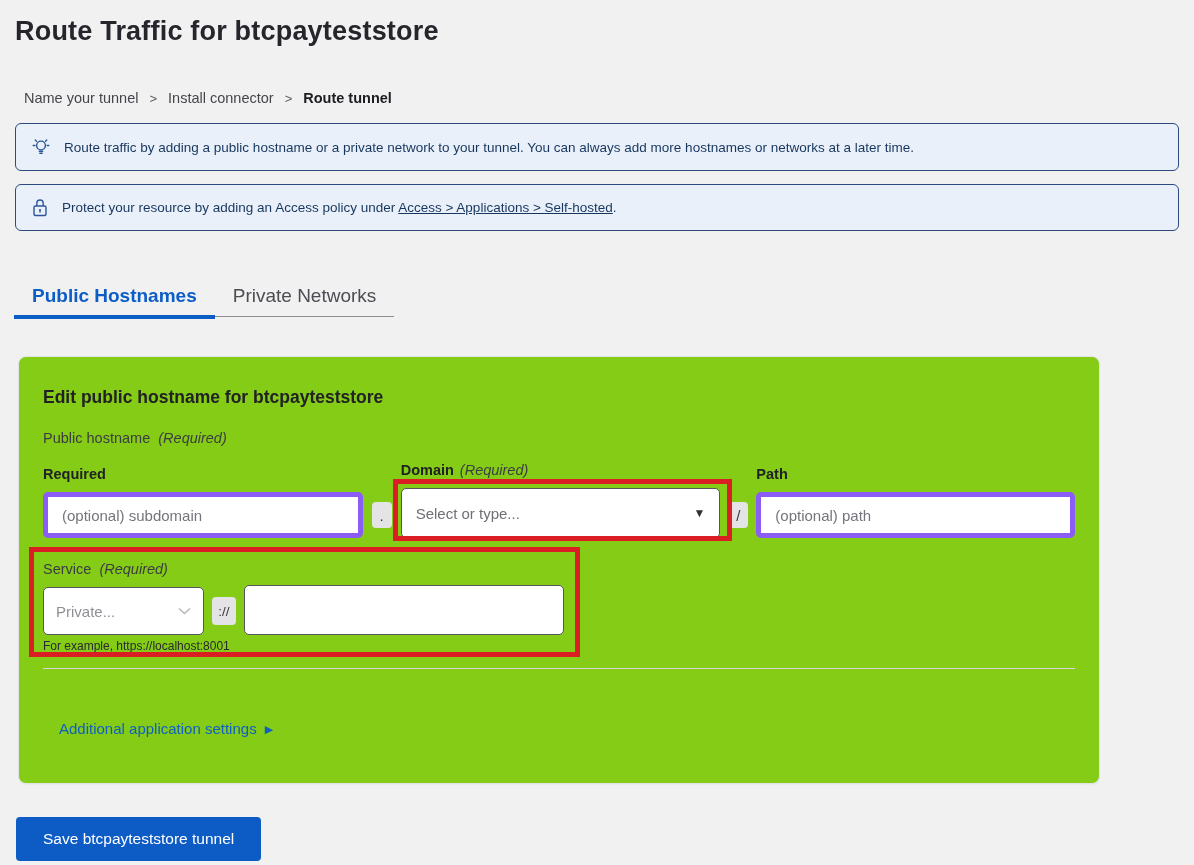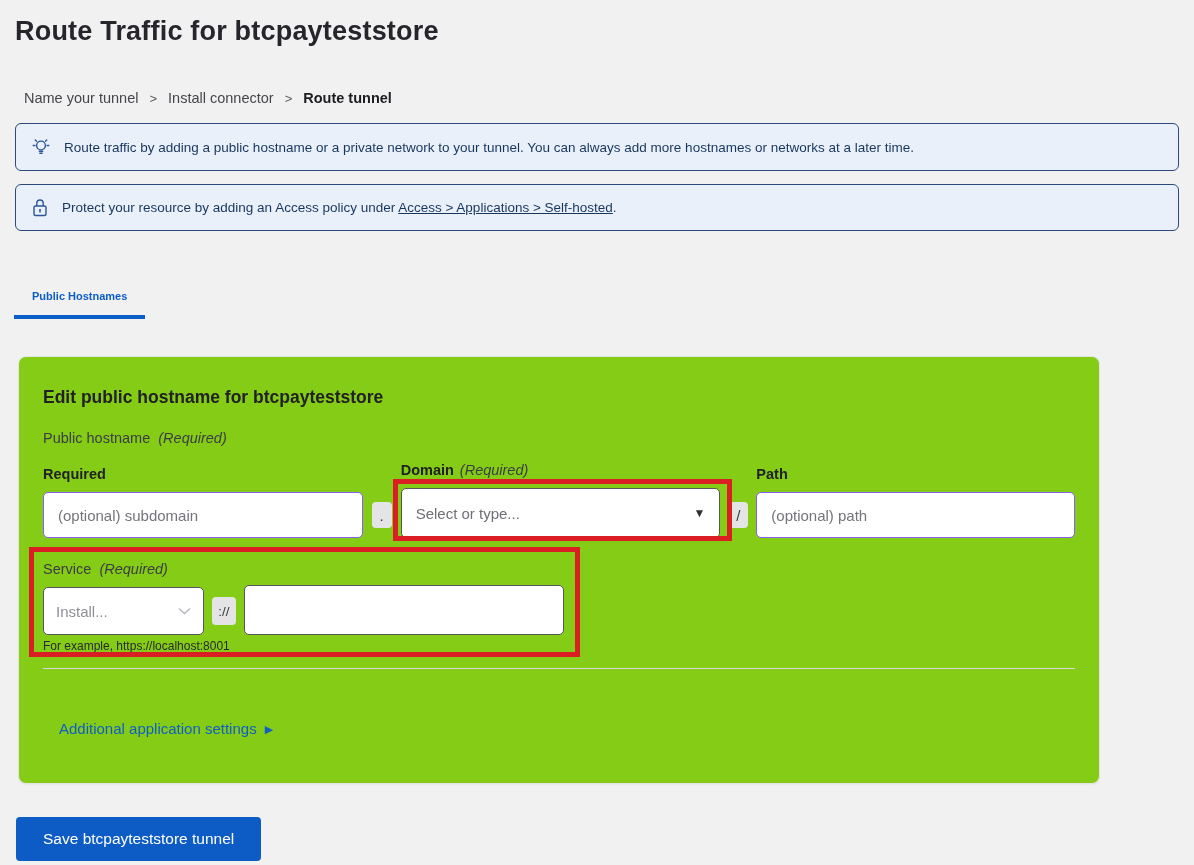--- a/index.html
+++ b/index.html
@@ -18,39 +18,39 @@
 
   
   .banner { margin:16px 15px 0 15px; height:48px; background:#e9f0fa; border:1px solid #2c4a7e; border-radius:6px; display:flex; align-items:center; padding:0 14px; gap:12px; }
   .banner.second { margin-top:13px; height:47px; }
   .banner .txt { font-size:13.5px; color:#17365d; }
   .banner a { color:#17365d; text-decoration:underline; }
   .banner svg { flex:0 0 auto; display:block; }
 
   
   .tabs { display:inline-flex; margin:48px 0 0 14px; border-bottom:1px solid #8e8e93; }
-  .tab { position:relative; padding:7px 18px 10px 18px; font-size:11px; line-height:20px; color:#4c4c53; cursor:pointer; }
+  .tab { position:relative; padding:7px 18px 10px 18px; font-size:19px; line-height:20px; color:#4c4c53; cursor:pointer; }
   .tab.active { color:#0d5dc7; font-weight:700; }
   .tab.active::after { content:""; position:absolute; left:0; right:0; bottom:-2.5px; height:4px; background:#0d5dc7; }
 
   
   .card { margin:39px 15px 0 18px; width:1082px; background:#84cc16; border:1px solid #e4e4e7; border-radius:8px; padding:29px 24px 44px 24px; box-shadow:0 1px 2px rgba(0,0,0,0.04); }
   .card-heading { font-size:17.5px; line-height:22px; font-weight:700; color:#212126; }
   .section-label { margin-top:21px; font-size:14.5px; line-height:18px; color:#3c3c43; }
   .req { font-style:italic; color:#3c3c43; }
 
   
   .host-row { display:flex; align-items:flex-end; margin-top:15px; }
   .fieldcol { display:flex; flex-direction:column; }
   .fieldcol .flabel { font-size:14.5px; line-height:17px; font-weight:700; color:#212126; margin-bottom:9px; }
   .fieldcol .flabel .req { font-weight:400; margin-left:6px; }
   .col-sub { width:320px; }
   .col-dom { width:320px;justify-content:flex-end; }
   .col-path { width:319px; }
-  input.text-input { width:100%; height:46px; border:1px solid #8b5cf6; border-radius:5px; padding:0 14px; font-size:15px; color:#333; background:#fff; font-family:"Liberation Sans", sans-serif; outline:none; }
+  input.text-input { width:100%; height:46px; border:5px solid #8b5cf6; border-radius:5px; padding:0 14px; font-size:15px; color:#333; background:#fff; font-family:"Liberation Sans", sans-serif; outline:none; }
   input.text-input::placeholder { color:#74747c; }
   .token { background:#e4e4e7; color:#3a3a40; border-radius:4px; display:flex; align-items:center; justify-content:center; font-size:15px; }
   .tok-dot { width:20px; height:26px; margin:0 9px 10px 9px; }
   .tok-slash { width:20px; height:26px; margin:0 8px 10px 8px; }
   .tok-scheme { width:24px; height:28px; margin:0 8px 10px 8px; font-size:13.5px; }
 
   .select-box { height:50px; border:1px solid #55555b; border-radius:5px; background:#fff; display:flex; align-items:center; justify-content:space-between; padding:0 14px; cursor:pointer; }
   .select-box .ph { font-size:15px; color:#6e6e76; }
   .caret-down { font-size:12px; color:#2f2f35; }
 
@@ -113,20 +113,21 @@
         <circle cx="10" cy="13" r="1.1" fill="#2c5697" stroke="none"></circle>
         <line x1="10" y1="13.8" x2="10" y2="15.6"></line>
       </g>
     </svg>
     <span class="txt"><span>Protect your resource by adding an Access policy under</span>
       <a href="#">Access &gt; Applications &gt; Self-hosted</a><span>.</span></span>
   </div>
 
   <div class="tabs">
     <div class="tab active">Public Hostnames</div>
+    <div class="tab">Private Networks</div>
   </div>
 
   <div class="card">
     <div class="card-heading">Edit public hostname for btcpayteststore</div>
 
     <div class="section-label">
       <span>Public hostname</span>&nbsp;
       <span class="req">(Required)</span>
     </div>
 
@@ -156,21 +157,21 @@
       </div>
     </div>
 
     <div class="service-label">
       <span>Service</span>&nbsp;
       <span class="req">(Required)</span>
     </div>
 
     <div class="service-row">
       <div class="service-select">
-        <span class="ph">Install...</span>
+        <span class="ph">Private...</span>
         <svg width="13" height="8" viewBox="0 0 13 8">
           <polyline points="1,1.5 6.5,6.5 12,1.5" fill="none" stroke="#b9b9bf" stroke-width="1.6"></polyline>
         </svg>
       </div>
       <div class="token tok-scheme">://</div>
       <input class="service-url" type="text" style="">
     </div>
 
     <div class="service-example">For example, https://localhost:8001</div>
 

